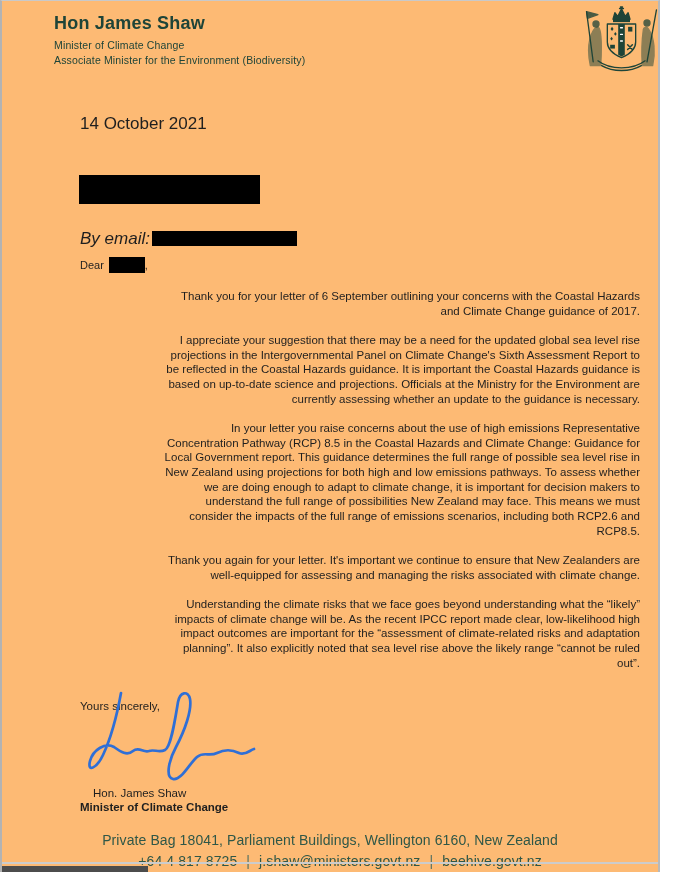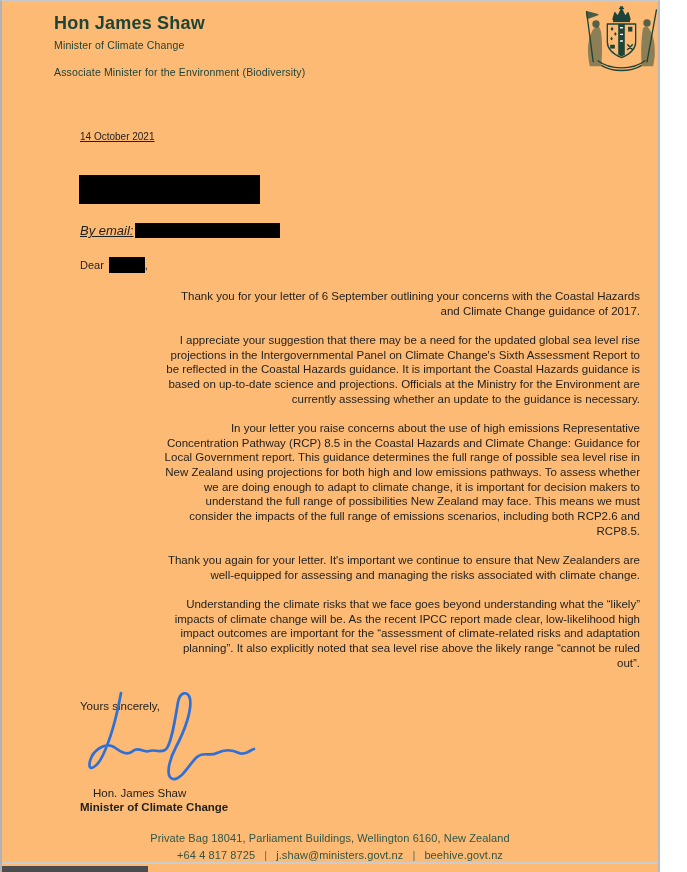--- a/index.html
+++ b/index.html
@@ -21,41 +21,40 @@
   .letterhead-name {
     position: absolute; left: 52px; top: 12px;
     font-size: 18px; font-weight: 700; color: #1e4438;
     letter-spacing: 0.2px;
   }
   .letterhead-role1 {
     position: absolute; left: 52px; top: 38px;
     font-size: 10.5px; color: #1e4438; letter-spacing: 0.15px;
   }
   .letterhead-role2 {
-    position: absolute; left: 52px; top: 65px;
+    position: absolute; left: 52px; top: 53px;
     font-size: 10.5px; color: #1e4438; letter-spacing: 0.15px;
   }
   .crest {
     position: absolute; left: 577px; top: 4px;
     width: 85px; height: 72px; color: #1e4438;
   }
 
   
   .date-line {
-    position: absolute; left: 78px; top: 130px;
-    font-size: 10px;
-    text-decoration: underline;
+    position: absolute; left: 78px; top: 113px;
+    font-size: 17px;
   }
   .redact-address {
     position: absolute; left: 77px; top: 174px;
     width: 181px; height: 29px; background: #000000;
   }
   .byemail-line {
-    position: absolute; left: 78px; top: 222px;
-    font-size: 13px; font-style: italic; text-decoration: underline;
+    position: absolute; left: 78px; top: 228px;
+    font-size: 17px; font-style: italic;
   }
   .redact-email {
     display: inline-block; vertical-align: middle;
     width: 145px; height: 15px; background: #000000;
     margin-left: 2px; margin-top: -2px;
   }
   .dear-line {
     position: absolute; left: 78px; top: 258px;
     font-size: 11px;
   }
@@ -89,21 +88,21 @@
     padding-left: 13px;
   }
   .signatory-title {
     position: absolute; left: 78px; top: 800px;
     font-size: 11.5px; font-weight: 700;
   }
 
   
   .footer {
     position: absolute; left: 0; top: 831px; width: 100%;
-    text-align: center; color: #2f5747; font-size: 11px;
+    text-align: center; color: #2f5747; font-size: 14px;
     letter-spacing: 0.1px;
   }
   .footer .contacts { margin-top: 4.5px; padding-left: 20px; }
   .footer .sep { margin: 0 9px; color: #557163; }
 
   
   .bottom-hairline {
     position: absolute; left: 0; top: 861px;
     width: 100%; height: 2px; background: #cccccc;
   }

